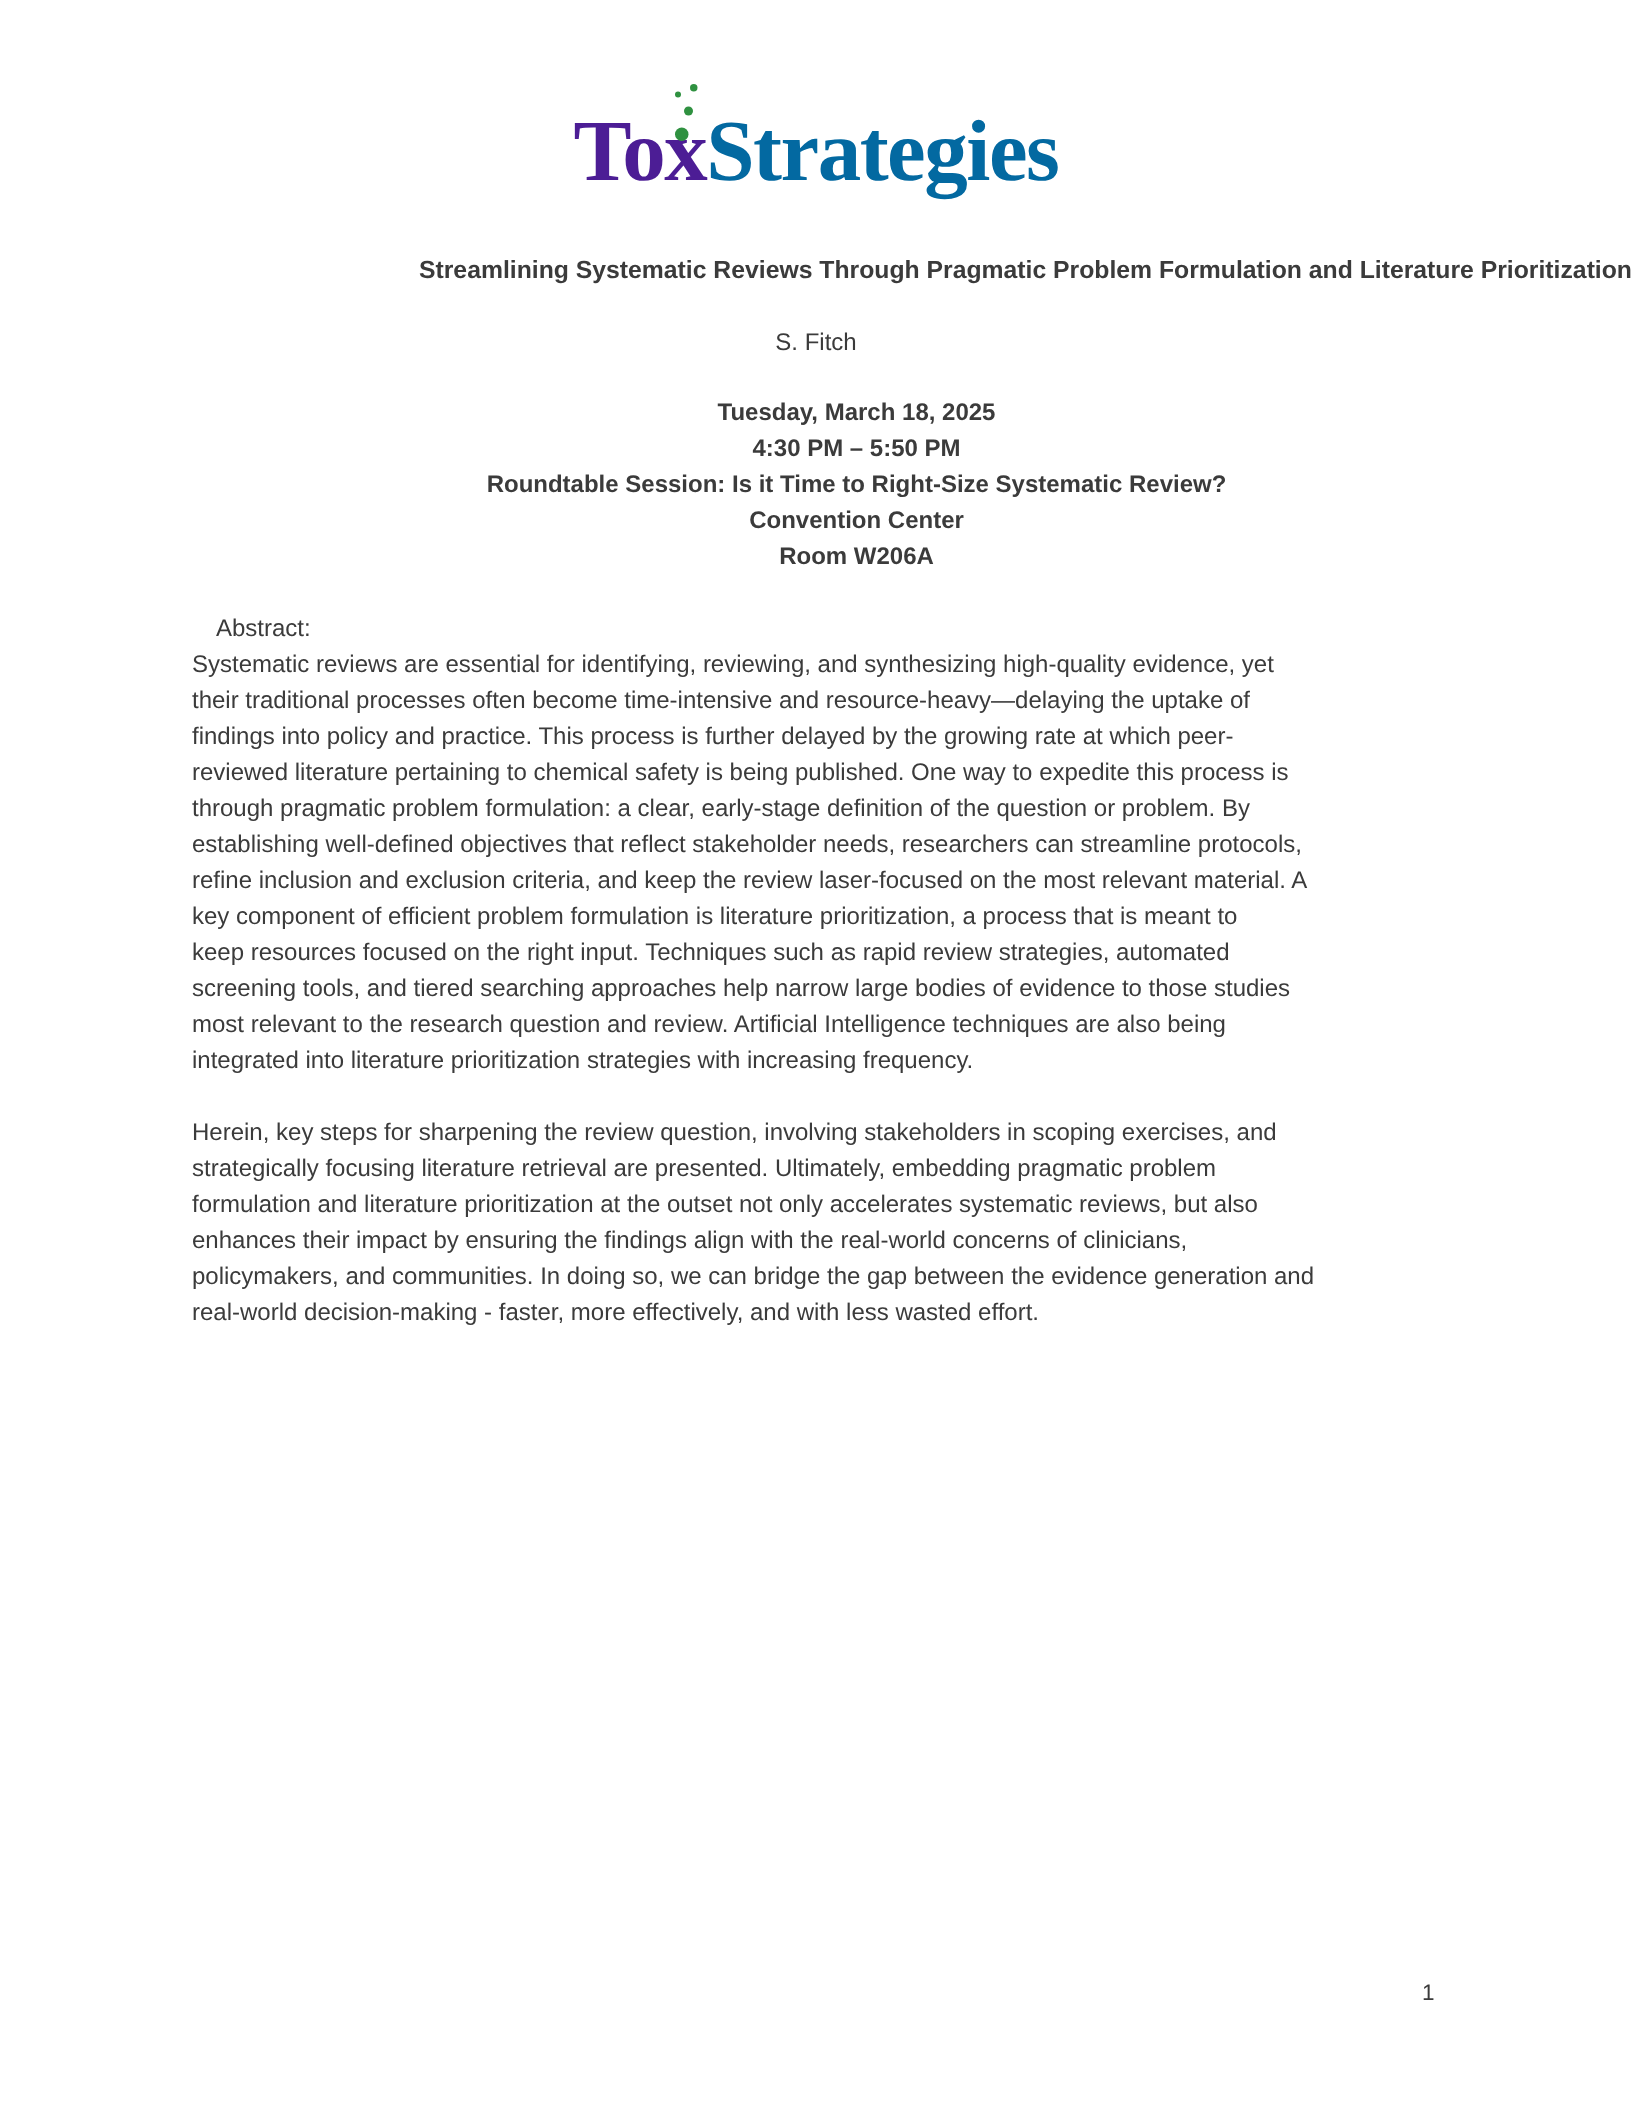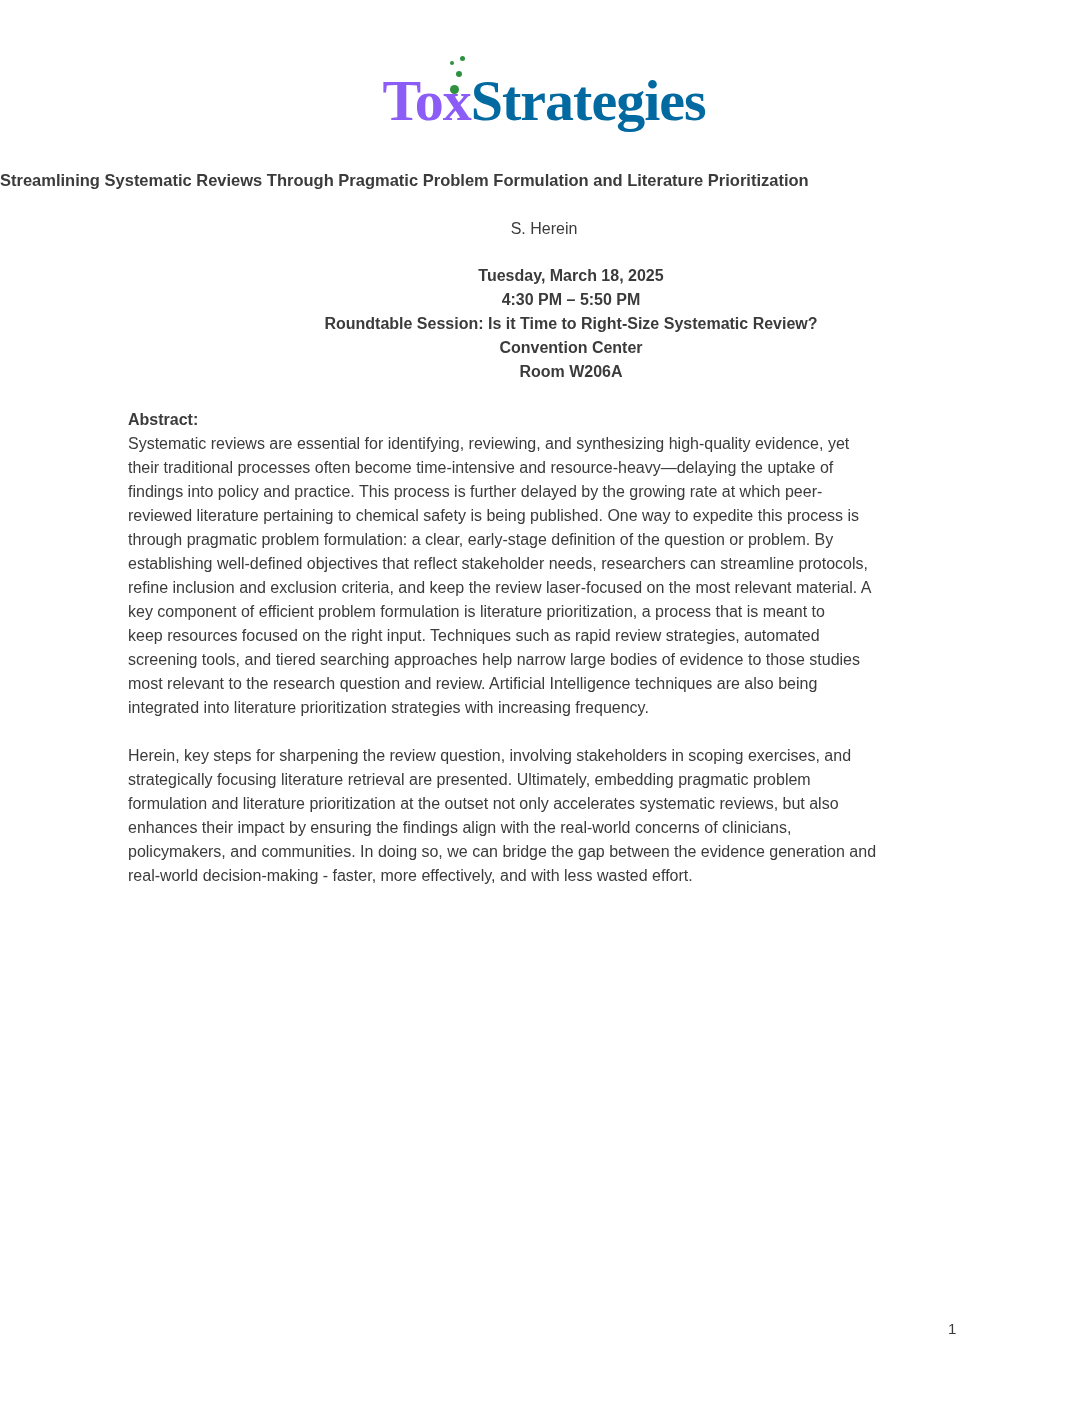--- a/index.html
+++ b/index.html
@@ -29,35 +29,35 @@
   .logo {
     position: relative;
     display: inline-block;
     font-family: "Liberation Serif", serif;
     font-weight: bold;
     font-size: 58px;
     line-height: 1.0;
     letter-spacing: -1px;
     white-space: nowrap;
   }
-  .logo-tox { color: #8b5cf6; }
+  .logo-tox { color: #4c1d95; }
   .logo-strategies { color: #0369a1; }
   .dots { position: absolute; left: 0; top: 0; width: 0; height: 0; }
   .dot { position: absolute; border-radius: 50%; background: #2f9140; }
   .dot-1 { left: 68px; top: 13px;  width: 9px; height: 9px; }
   .dot-2 { left: 74px; top: -1px;  width: 6px; height: 6px; }
   .dot-3 { left: 68px; top: -11px; width: 4px; height: 4px; }
   .dot-4 { left: 78px; top: -16px; width: 5px; height: 5px; }
   
   .doc-title {
     position: absolute;
     top: 168px;
     left: 0;
     width: 100%;
-    text-align: left;
+    text-align: right;
     font-weight: bold;
     font-size: 16.5px;
     line-height: 24px;
     color: #3b3b3b;
   }
   .author {
     position: absolute;
     top: 217px;
     left: 0;
     width: 100%;
@@ -74,22 +74,22 @@
     font-weight: bold;
     font-size: 16px;
     line-height: 24px;
     white-space: pre-line;
     margin-left: 27px;
   }
   
   .abstract-heading {
     position: absolute;
     top: 408px;
-    left: 128px;
-    font-weight: bold;
+    left: 144px;
+    font-weight: normal;
     font-size: 16px;
     line-height: 24px;
   }
   .para {
     position: absolute;
     left: 128px;
     width: 845px;
     font-size: 16px;
     line-height: 24px;
     white-space: pre-line;
@@ -117,21 +117,21 @@
         <span class="dot dot-1"></span>
         <span class="dot dot-2"></span>
         <span class="dot dot-3"></span>
         <span class="dot dot-4"></span>
       </span>
     </div>
   </div>
 
   <div class="doc-title">Streamlining Systematic Reviews Through Pragmatic Problem Formulation and Literature Prioritization</div>
 
-  <div class="author">S. Herein</div>
+  <div class="author">S. Fitch</div>
 
   <div class="session">Tuesday, March 18, 2025
 4:30 PM – 5:50 PM
 Roundtable Session: Is it Time to Right-Size Systematic Review?
 Convention Center
 Room W206A</div>
 
   <div class="abstract-heading">Abstract:</div>
 
   <div class="para para-1">Systematic reviews are essential for identifying, reviewing, and synthesizing high-quality evidence, yet

